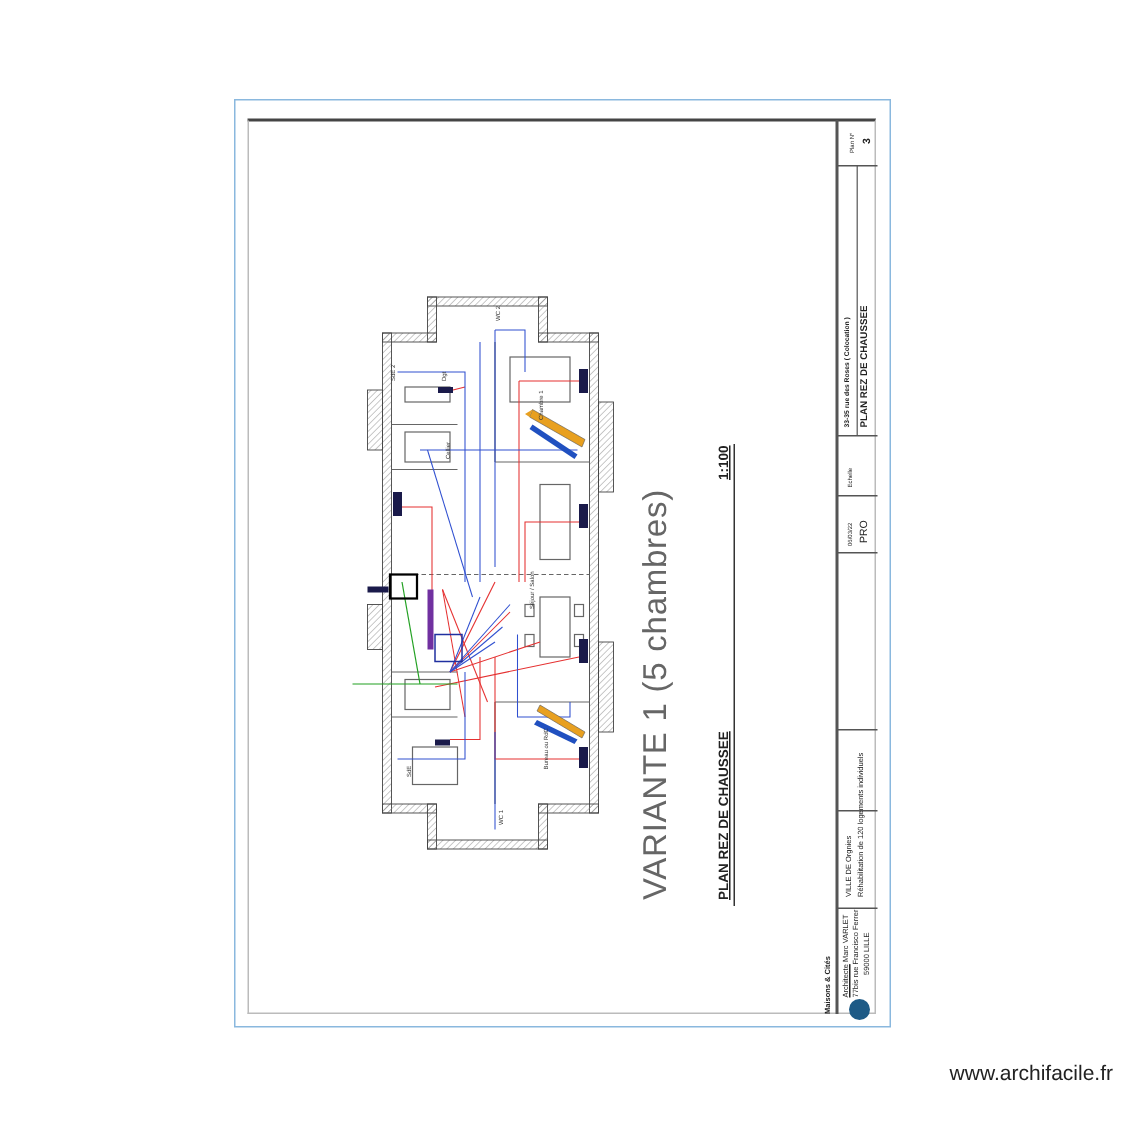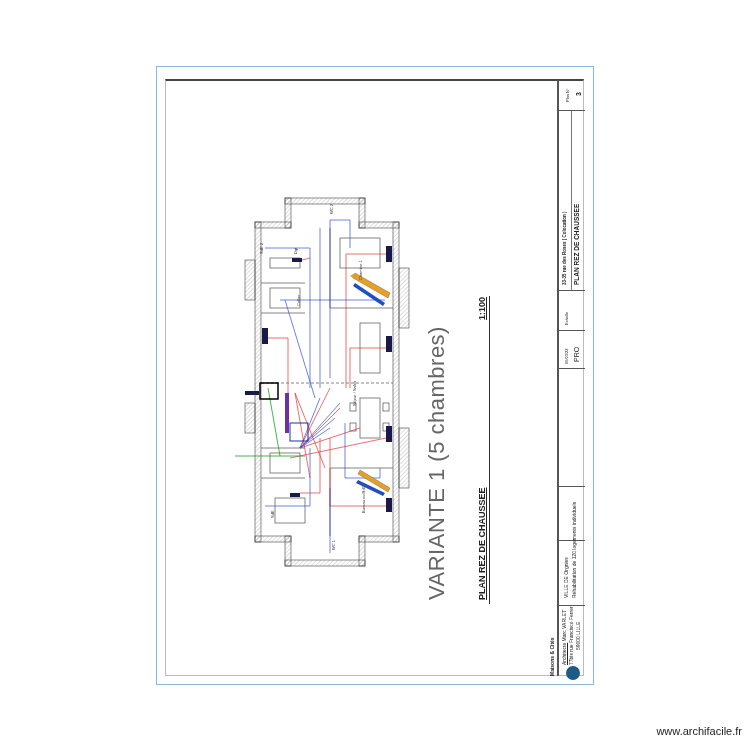--- a/index.html
+++ b/index.html
@@ -9,21 +9,21 @@
   
   .tb{position:absolute;left:557px;top:80px;width:27px;height:596px;border-left:1px solid #555;}
   .tb .vt{position:absolute;transform:rotate(-90deg);transform-origin:left top;white-space:nowrap;color:#222;}
   .tb-line{position:absolute;background:#555;}
   .title-main{position:absolute;left:424px;top:600px;transform:rotate(-90deg);transform-origin:left top;font-size:22px;color:#666;white-space:nowrap;letter-spacing:0.5px;}
   .subtitle{position:absolute;left:477px;top:600px;transform:rotate(-90deg);transform-origin:left top;font-size:9px;font-weight:bold;color:#222;white-space:nowrap;}
   .scale{position:absolute;left:477px;top:320px;transform:rotate(-90deg);transform-origin:left top;font-size:9px;font-weight:bold;color:#222;}
   .underline-scale{position:absolute;left:489px;top:296px;width:1px;height:308px;background:#333;}
   svg.plan{position:absolute;left:230px;top:188px;}
   .rl{font-size:4px;fill:#333;font-family:"Liberation Sans",sans-serif;}
-  .wm{position:absolute;right:8px;bottom:13px;font-size:11px;color:#222;}
+  .wm{position:absolute;right:8px;bottom:27px;font-size:14px;color:#222;}
 </style>
 </head>
 <body>
 
 <div class="page"></div>
 <div class="frame"></div>
 
 <div class="tb">
   <div class="tb-line" style="left:0;top:0;width:1px;height:596px;"></div>
   <div class="tb-line" style="left:13px;top:30px;width:1px;height:180px;background:#777;"></div>

